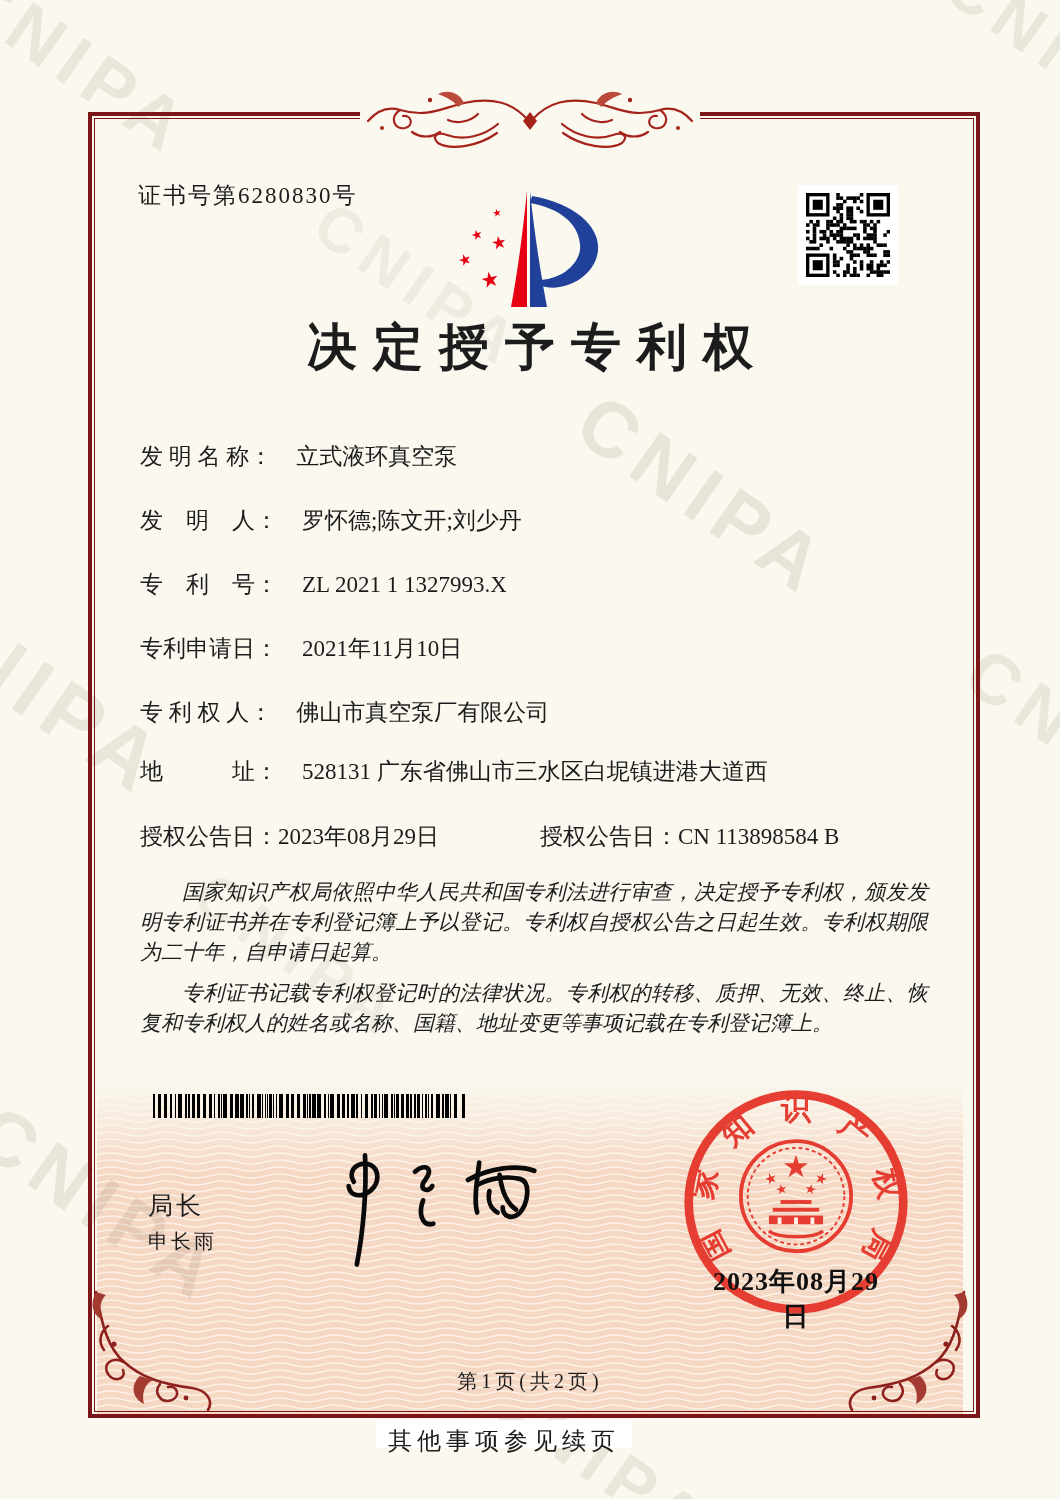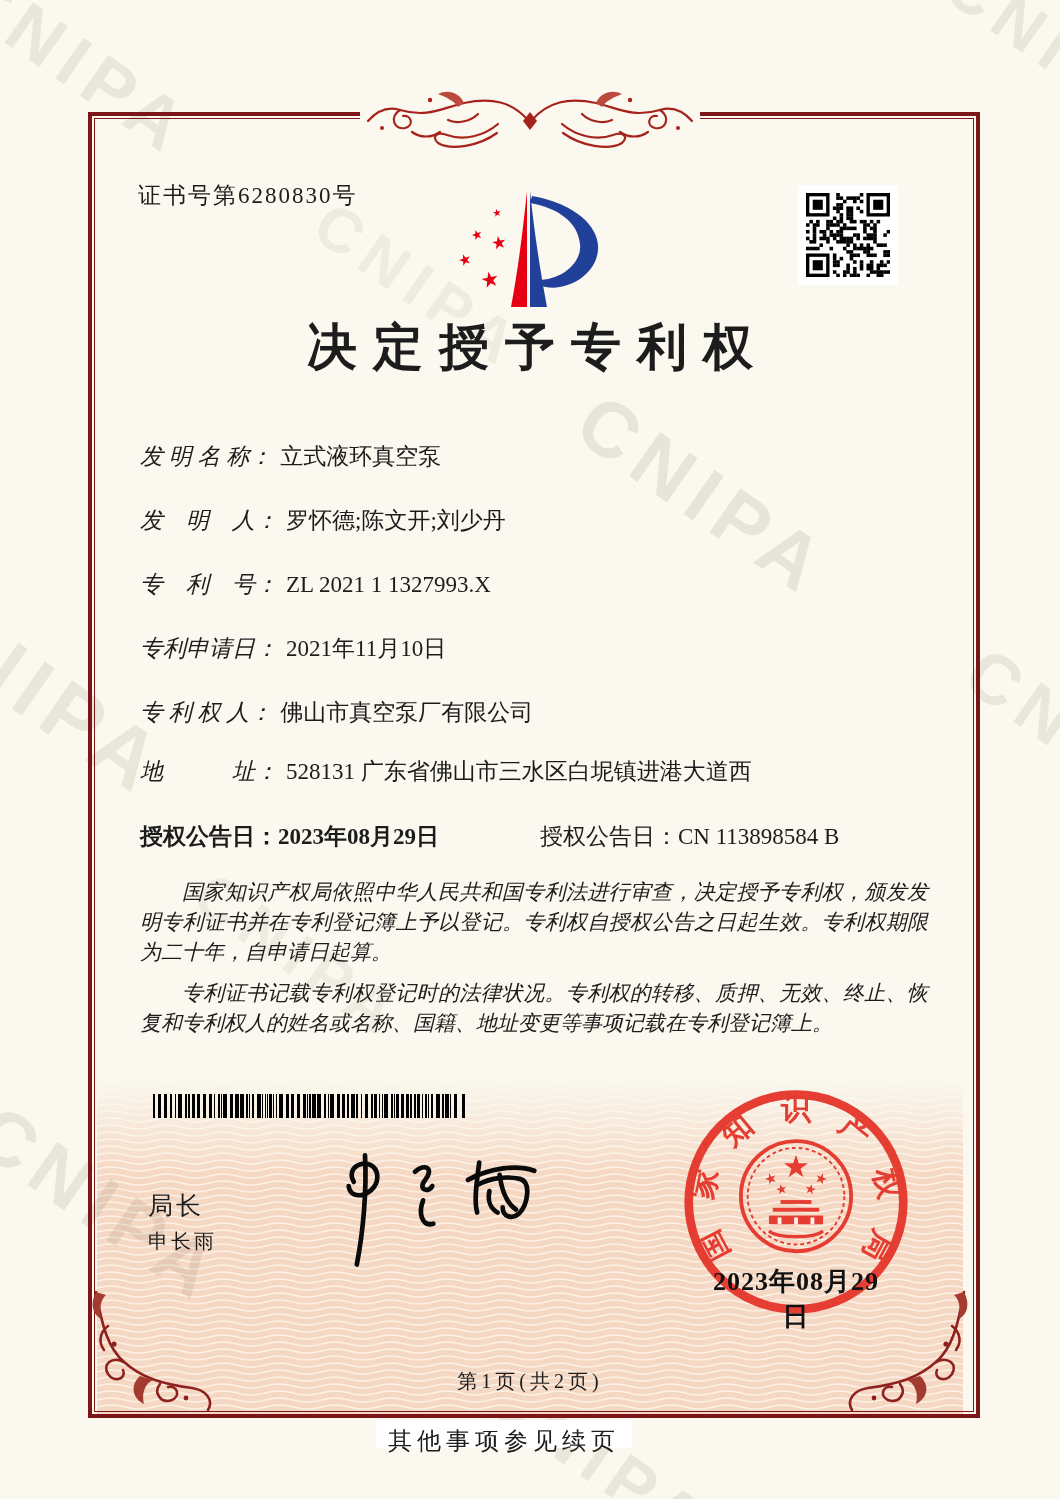--- a/index.html
+++ b/index.html
@@ -23,25 +23,25 @@
   .cornerOrn{position:absolute; width:132px; height:132px; z-index:4;}
   
   #certNo{position:absolute; left:138px; top:180px; font-size:23px; letter-spacing:2px; z-index:2;}
   #logo{position:absolute; left:442px; top:188px; width:165px; height:122px; z-index:2;}
   #qrBox{position:absolute; left:798px; top:185px; width:100px; height:100px; background:#fff; z-index:2;}
   #qrBox svg{position:absolute; left:8px; top:8px;}
   #docTitle{position:absolute; left:0; top:314px; width:100%; text-align:center;
             font-size:50px; font-weight:700; letter-spacing:16px; text-indent:16px; z-index:2;}
   
   .field-row{position:absolute; left:140px; font-size:23px; white-space:nowrap; z-index:2;}
-  .field-row .lb{margin-right:8px;font-style:italic;}
+  .field-row .lb{margin-right:24px;}
   #fr1{top:441px;} #fr2{top:505px;} #fr3{top:569px;} #fr4{top:633px;}
   #fr5{top:697px;} #fr6{top:756px;}
   #grantRow{position:absolute; left:0; top:821px; width:100%; font-size:23px; z-index:2;}
-  #grantDate{position:absolute; left:140px; white-space:nowrap;font-weight:bold;}
+  #grantDate{position:absolute; left:140px; white-space:nowrap;}
   #grantNo{position:absolute; left:540px; white-space:nowrap;}
   
   #paras{position:absolute; left:140px; top:877px; width:788px; z-index:2;}
   #paras p{margin:0 0 11px 0; font-size:21px; line-height:30px;
            text-indent:42px; text-align:justify;font-style:italic;}
   
   #waves{position:absolute; left:97px; top:1080px; width:866px; height:334px; z-index:1;}
   
   #barcode{position:absolute; left:152px; top:1094px; width:314px; height:24px; z-index:2;}
   

